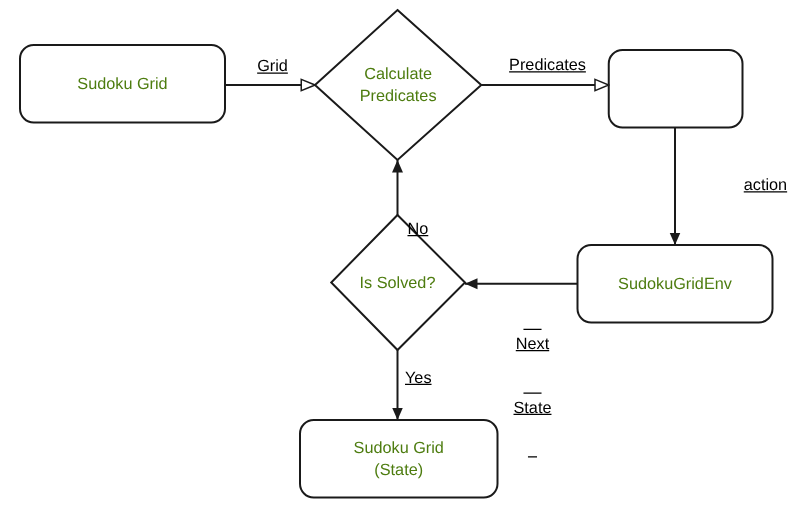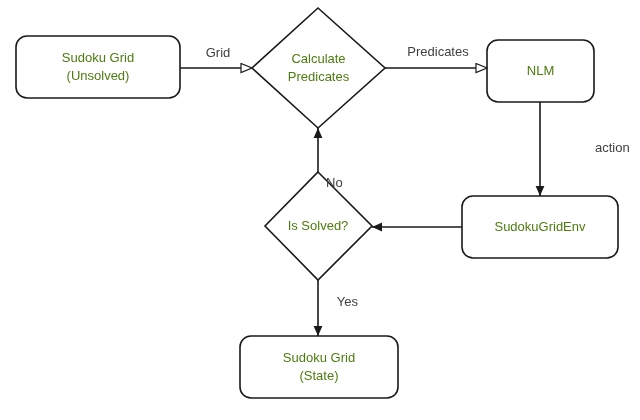--- a/index.html
+++ b/index.html
@@ -30,25 +30,26 @@
     justify-content: center;
     text-align: center;
     color: #4d7c0f;
     font-size: 13px;
     line-height: 18px;
     pointer-events: none;
     white-space: pre;
   }
   .edge-label {
     position: absolute;
-    color: #404040;
+    color: #000000;
     font-size: 13px;
     line-height: 17px;
     text-align: center;
     white-space: pre;
+    text-decoration: underline;
   }
 </style>
 </head>
 <body>
 
 <div id="canvas">
 
   <svg id="flow-svg" viewBox="0 0 640 420">
     <defs>
       <marker id="arrow-open" markerWidth="13" markerHeight="11" refX="12" refY="5.5" orient="auto" markerUnits="userSpaceOnUse">
@@ -91,49 +92,49 @@
 
     <line x1="462" y1="227" x2="372" y2="227" stroke="#1a1a1a" stroke-width="1.6" marker-end="url(#arrow-filled)"></line>
 
     <line x1="318" y1="172" x2="318" y2="128" stroke="#1a1a1a" stroke-width="1.6" marker-end="url(#arrow-filled)"></line>
 
     <line x1="318" y1="280" x2="318" y2="336" stroke="#1a1a1a" stroke-width="1.6" marker-end="url(#arrow-filled)"></line>
   </svg>
 
   <div class="node-label" style="left:16px; top:36px; width:164px; height:62px;">
     <span>Sudoku Grid</span>
-    <span>(Unsolved)</span>
   </div>
 
   <div class="node-label" style="left:252px; top:38px; width:133px; height:60px;">
     <span>Calculate</span>
     <span>Predicates</span>
   </div>
 
-  <div class="node-label" style="left:487px; top:40px; width:107px; height:62px;">
-    <span>NLM</span>
-  </div>
 
   <div class="node-label" style="left:258px; top:207px; width:120px; height:38px;">
     <span>Is Solved?</span>
   </div>
 
   <div class="node-label" style="left:462px; top:196px; width:156px; height:62px;">
     <span>SudokuGridEnv</span>
   </div>
 
   <div class="node-label" style="left:240px; top:336px; width:158px; height:62px;">
     <span>Sudoku Grid</span>
     <span>(State)</span>
   </div>
 
   <div class="edge-label" style="left:196px; top:44px; width:44px;">Grid</div>
 
   <div class="edge-label" style="left:396px; top:43px; width:84px;">Predicates</div>
 
   <div class="edge-label" style="left:550px; top:139px; width:52px; text-align:left;margin-left:45px;">action</div>
 
+  <div class="edge-label" style="left:398px; top:232px; width:56px;">
+    <div>Next</div>
+    <div>State</div>
+  </div>
 
   <div class="edge-label" style="left:326px; top:143px; width:30px; text-align:left;margin-top:31px;">No</div>
 
-  <div class="edge-label" style="left:324px; top:293px; width:34px; text-align:right;">Yes</div>
+  <div class="edge-label" style="left:324px; top:293px; width:34px; text-align:left;">Yes</div>
 
 </div>
 
 </body></html>

